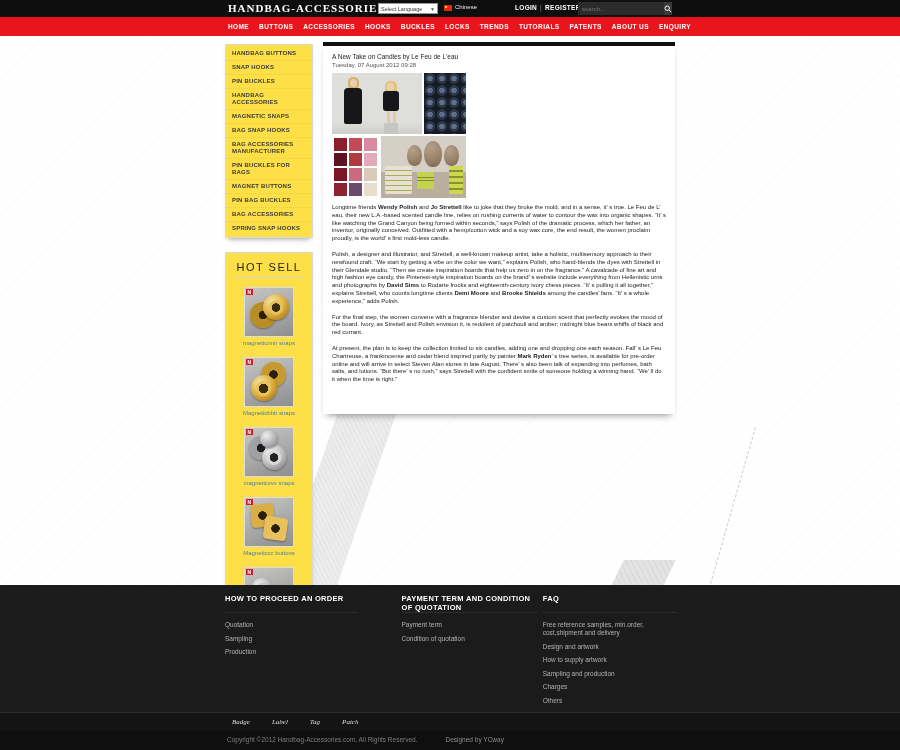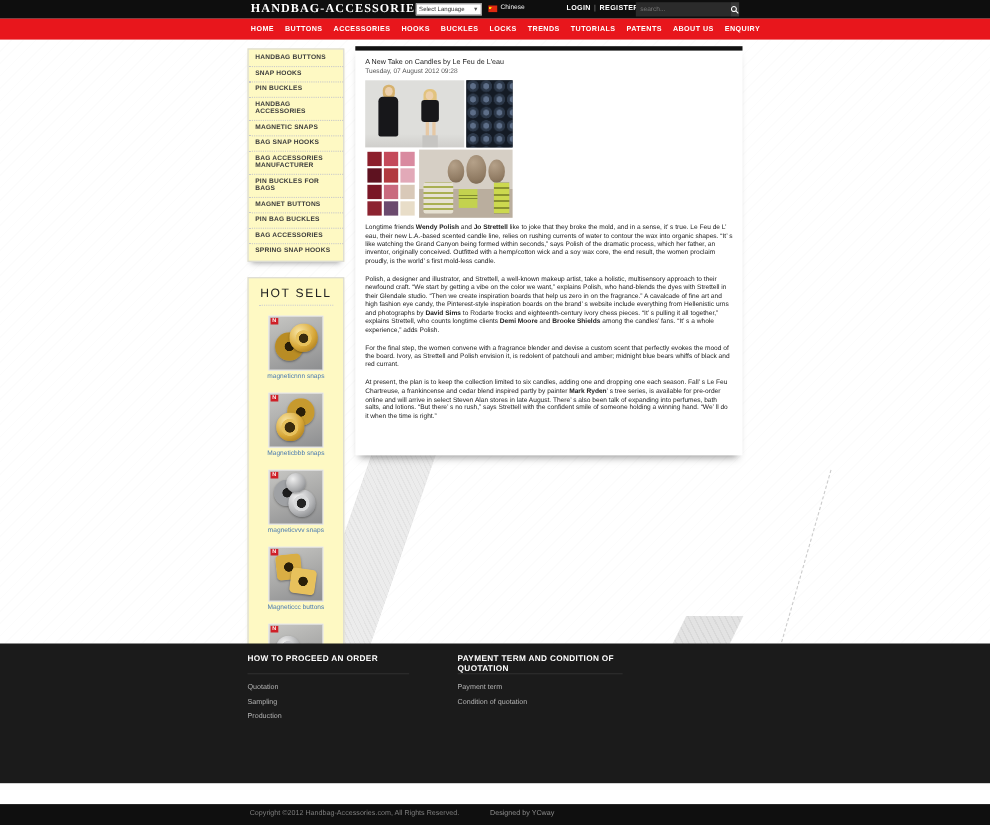--- a/index.html
+++ b/index.html
@@ -34,21 +34,21 @@
     transform:rotate(19deg); clip-path:polygon(50% 0, 100% 6%, 100% 100%, 0 100%, 0 4%); z-index:1; }
   .ribbon-small { position:absolute; left:616px; top:560px; width:52px; height:32px;
     background:repeating-linear-gradient(45deg, #e3e3e3 0 3px, #d9d9d9 3px 4px); transform:skewX(-26deg); z-index:1; }
   .dash-line { position:absolute; left:755px; top:427px; height:168px; width:0; border-left:1px dashed #cccccc; transform:rotate(16deg); transform-origin:top left; z-index:1; }
 
   
   .content-wrap { position:absolute; top:40px; left:225px; width:450px; display:flex; z-index:2; }
   .left-col { width:88px; }
   .right-col { width:352px; margin-left:10px; }
 
-  .side-box { background:#fef9c3; border:1px solid #d8d8d8; box-shadow:0 4px 5px -3px rgba(70,70,70,.5); }
+  .side-box { background:#fde047; border:1px solid #d8d8d8; box-shadow:0 4px 5px -3px rgba(70,70,70,.5); }
   .menu-box { margin-top:4px; padding:2px 0; }
   .menu-item { font-size:6px; font-weight:600; color:#3a3a3a; letter-spacing:.2px; padding:3px 6px; border-bottom:1px dotted #c9c9c9; cursor:pointer; line-height:7px; }
   .menu-box .menu-item:last-child { border-bottom:none; }
 
   .hotsell-box { margin-top:14px; padding-bottom:6px; }
   .hotsell-title { text-align:center; font-size:11px; letter-spacing:1.5px; color:#222; padding:8px 0 4px; font-weight:500; }
   .hotsell-divider { border-bottom:1px dotted #cfcfcf; margin:0 9px 9px; }
   .product { margin:0 0 10px; cursor:pointer; }
   .pimg-wrap { width:50px; margin:0 auto; border:1px solid #ddd; background:#fff; padding:0; position:relative; }
   .pimg { width:48px; height:48px; position:relative; background:linear-gradient(160deg,#c6c6c3 0%,#a8a8a7 55%,#8d8e90 100%); overflow:hidden; }
@@ -360,23 +360,44 @@
           </div>
       </div>
       <div class="fcol fcol-2">
         <div class="fheading">PAYMENT TERM AND CONDITION OF QUOTATION</div>
         <div>
 
         <a href="#" class="flink">Payment term</a>
             <a href="#" class="flink">Condition of quotation</a>
           </div>
       </div>
-    </div>
-  </div>
-
+      <div class="fcol fcol-3">
+        <div class="fheading">FAQ</div>
+        <div>
+
+        <a href="#" class="flink">Free reference samples, min.order, cost,shipment and delivery</a>
+            <a href="#" class="flink">Design and artwork</a>
+            <a href="#" class="flink">How to supply artwork</a>
+            <a href="#" class="flink">Sampling and production</a>
+            <a href="#" class="flink">Charges</a>
+            <a href="#" class="flink">Others</a>
+          </div>
+      </div>
+    </div>
+  </div>
+
+  <div class="linksbar">
+    <div class="links-inner">
+
+    <a href="#">Badge</a>
+        <a href="#">Label</a>
+        <a href="#">Tag</a>
+        <a href="#">Patch</a>
+      </div>
+  </div>
 
   <div class="copyrow">
     <div class="copy-inner">
       <span>Copyright ©2012 Handbag-Accessories.com, All Rights Reserved.</span>
       <span class="designed">Designed by YCway</span>
     </div>
   </div>
 
 </div>
 

